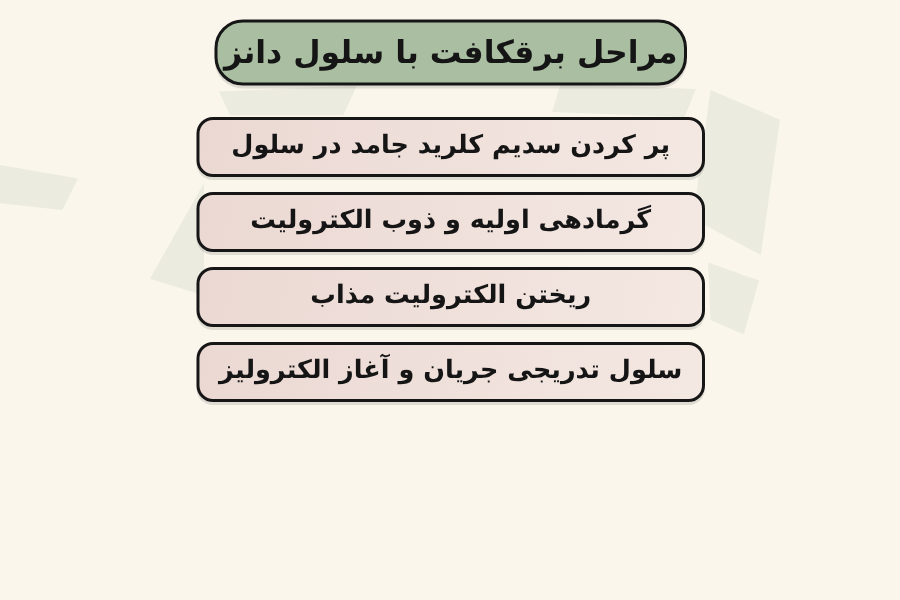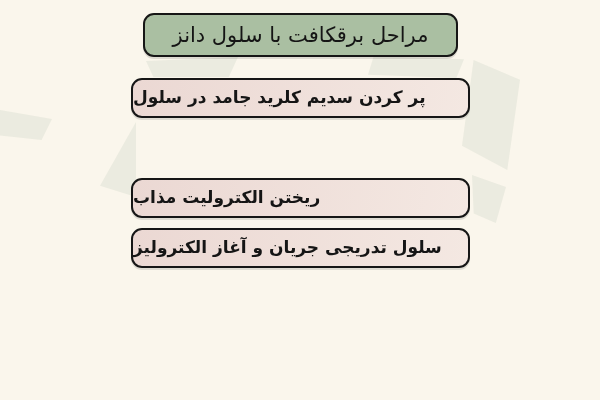--- a/index.html
+++ b/index.html
@@ -49,31 +49,31 @@
     direction: rtl;
     box-shadow: 0 2px 0 rgba(22,22,22,0.12);
     line-height: 1.15;
     white-space: nowrap;
   }
   .title-box {
     left: 143px; top: 13px;
     width: 315px; height: 44px;
     background: var(--title-fill, #aabfa2);
     font-size: 21px;
-    font-weight: normal;
+    font-weight: bold;
+    border-radius: 19px;
   }
   .step-box {
     left: 131px;
     width: 339px; height: 40px;
     background: linear-gradient(100deg,
                 var(--step-fill-left, #ebd8d3),
                 var(--step-fill-right, #f4e8e2));
     font-size: 17px;
     font-weight: 600;
-    justify-content: flex-end;
   }
 </style>
 </head>
 <body>
 
 <div class="stage">
 
   <div class="wm wm1"></div>
   <div class="wm wm2"></div>
   <div class="wm wm3"></div>
@@ -81,20 +81,23 @@
   <div class="wm wm5"></div>
   <div class="wm wm6"></div>
 
   <div class="box title-box" dir="rtl">
     <span>مراحل برقکافت با سلول دانز</span>
   </div>
 
   <div class="box step-box" style="top:78px" dir="rtl">
     <span>پر کردن سدیم کلرید جامد در سلول</span>
   </div>
+  <div class="box step-box" style="top:128px" dir="rtl">
+    <span>گرمادهی اولیه و ذوب الکترولیت</span>
+  </div>
   <div class="box step-box" style="top:178px" dir="rtl">
     <span>ریختن الکترولیت مذاب</span>
   </div>
   <div class="box step-box" style="top:228px" dir="rtl">
     <span>سلول تدریجی جریان و آغاز الکترولیز</span>
   </div>
 
 </div>
 
 </body></html>

